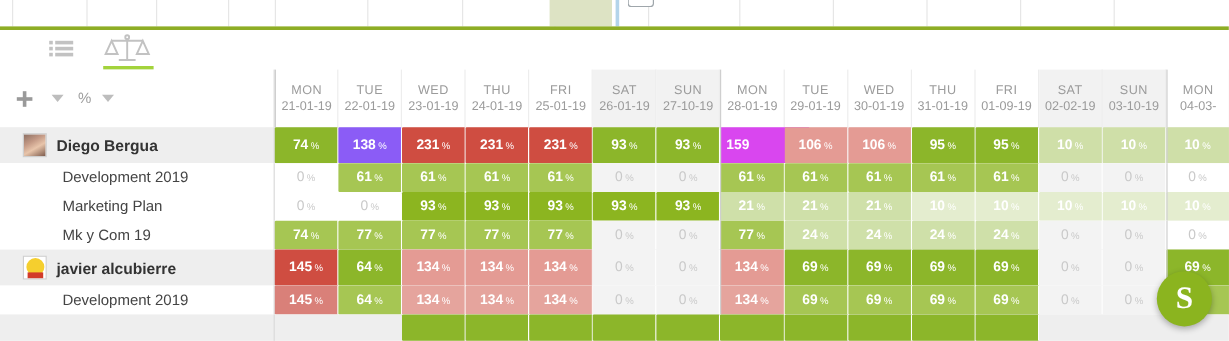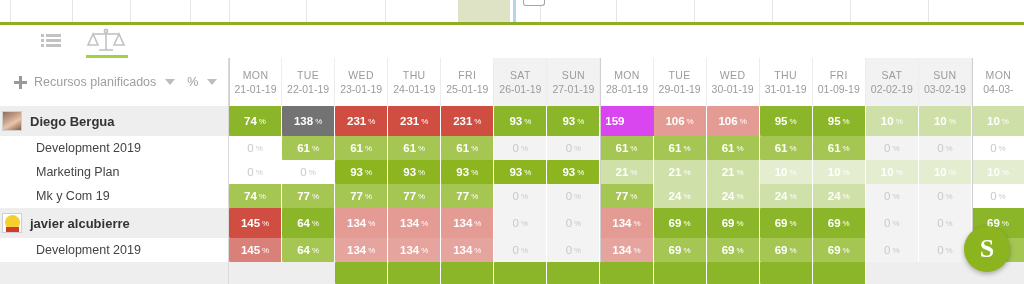--- a/index.html
+++ b/index.html
@@ -83,22 +83,22 @@
 
   
   #body-area { position: absolute; left: 0; top: 106px; width: 1024px; height: 178px; }
   .row { position: absolute; left: 0; width: 1024px; }
   .row.res { background: #eeeeee; }
   .row.task { background: #ffffff; }
   .row-label {
     position: absolute; left: 0; top: 0; width: 228px; height: 100%;
     display: flex; align-items: center;
   }
-  .row.res .row-label { padding-left: 2px; }
-  .row.task .row-label { padding-left: 36px; }
+  .row.res .row-label { padding-left: 19px; }
+  .row.task .row-label { padding-left: 52px; }
   .row-name { font-size: 12.5px; color: #444; white-space: nowrap; }
   .row.res .row-name { font-weight: bold; color: #333; font-size: 13px; }
   .avatar {
     width: 20px; height: 20px; flex: 0 0 20px; margin-right: 8px;
     border: 1px solid #cfcfcf; background: #ddd; overflow: hidden; position: relative;
   }
   .avatar.a1 { background: linear-gradient(150deg,#8d6f62 0%,#c49a86 35%,#e8c5ab 60%,#7d5b4c 100%); }
   .avatar.a2 { background: #ffffff; }
   .avatar.a2::before {
     content: ""; position: absolute; left: 2px; top: 1px; width: 15px; height: 15px;
@@ -180,21 +180,20 @@
         <path d="M7 9 L2 20 L12 20 Z"></path>
         <path d="M33 9 L28 20 L38 20 Z"></path>
       </g>
     </svg>
   </div>
   <div class="icon-underline"></div>
 </div>
 
 <div id="left-head">
   <span id="plus-icon"></span>
-  <span id="plan-label">Recursos planificados</span>
   <span class="caret"></span>
   <span id="pct-label">%</span>
   <span class="caret"></span>
 </div>
 
 <div id="grid-head">
     <div class="col-head wkstart" style="left: 0px; width: 53.0667px;">
       <div class="dow">MON</div>
       <div>21-01-19</div>
     </div>
@@ -213,21 +212,21 @@
     <div class="col-head" style="left: 212.267px; width: 53.0667px;">
       <div class="dow">FRI</div>
       <div>25-01-19</div>
     </div>
     <div class="col-head weekend" style="left: 265.333px; width: 53.0667px;">
       <div class="dow">SAT</div>
       <div>26-01-19</div>
     </div>
     <div class="col-head weekend" style="left: 318.4px; width: 53.0667px;">
       <div class="dow">SUN</div>
-      <div>27-01-19</div>
+      <div>27-10-19</div>
     </div>
     <div class="col-head wkstart" style="left: 371.467px; width: 53.0667px;">
       <div class="dow">MON</div>
       <div>28-01-19</div>
     </div>
     <div class="col-head" style="left: 424.533px; width: 53.0667px;">
       <div class="dow">TUE</div>
       <div>29-01-19</div>
     </div>
     <div class="col-head" style="left: 477.6px; width: 53.0667px;">
@@ -241,40 +240,40 @@
     <div class="col-head" style="left: 583.733px; width: 53.0667px;">
       <div class="dow">FRI</div>
       <div>01-09-19</div>
     </div>
     <div class="col-head weekend" style="left: 636.8px; width: 53.0667px;">
       <div class="dow">SAT</div>
       <div>02-02-19</div>
     </div>
     <div class="col-head weekend" style="left: 689.867px; width: 53.0667px;">
       <div class="dow">SUN</div>
-      <div>03-02-19</div>
+      <div>03-10-19</div>
     </div>
     <div class="col-head wkstart" style="left: 742.933px; width: 53.0667px;">
       <div class="dow">MON</div>
       <div>04-03-</div>
     </div>
   </div>
 
 <div id="body-area">
     <div class="row res" style="top: 0px; height: 30px;">
       <div class="row-label">
         <span class="avatar a1"></span>
         <span class="row-name">Diego Bergua</span>
       </div>
       <div class="cells">
         <div class="cell bar" style="left: 0px; width: 53.0667px; background: rgb(140, 182, 42);">
           <span>74</span>
           <span class="pct">%</span>
         </div>
-        <div class="cell bar" style="left: 53.0667px; width: 53.0667px; background: #737373;">
+        <div class="cell bar" style="left: 53.0667px; width: 53.0667px; background: #8b5cf6;">
           <span>138</span>
           <span class="pct">%</span>
         </div>
         <div class="cell bar" style="left: 106.133px; width: 53.0667px; background: rgb(207, 77, 65);">
           <span>231</span>
           <span class="pct">%</span>
         </div>
         <div class="cell bar" style="left: 159.2px; width: 53.0667px; background: rgb(207, 77, 65);">
           <span>231</span>
           <span class="pct">%</span>

